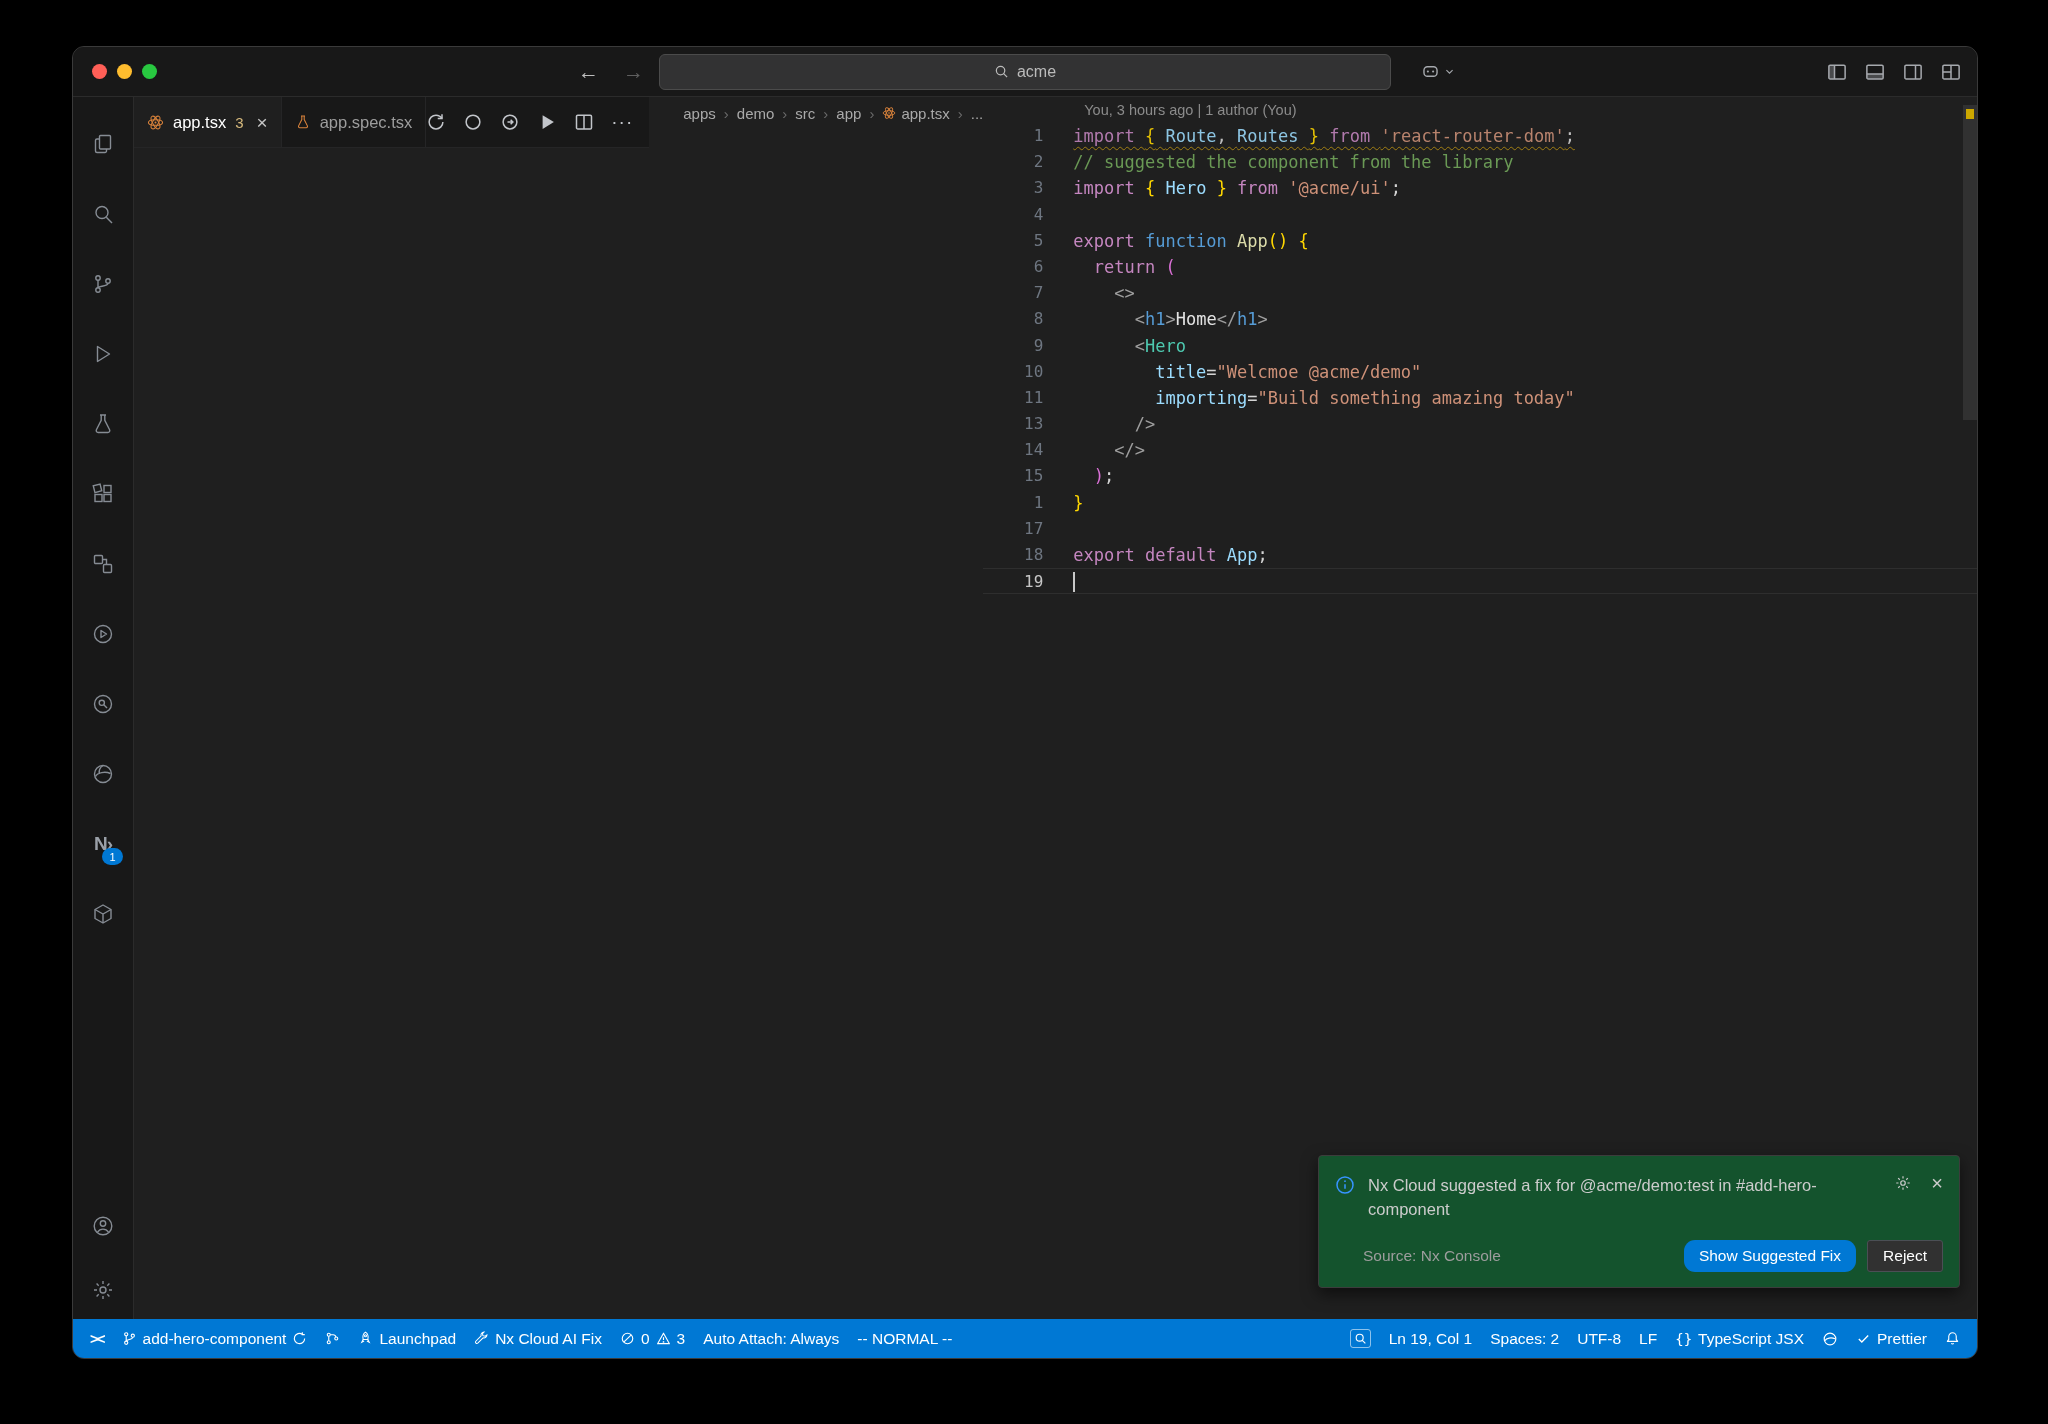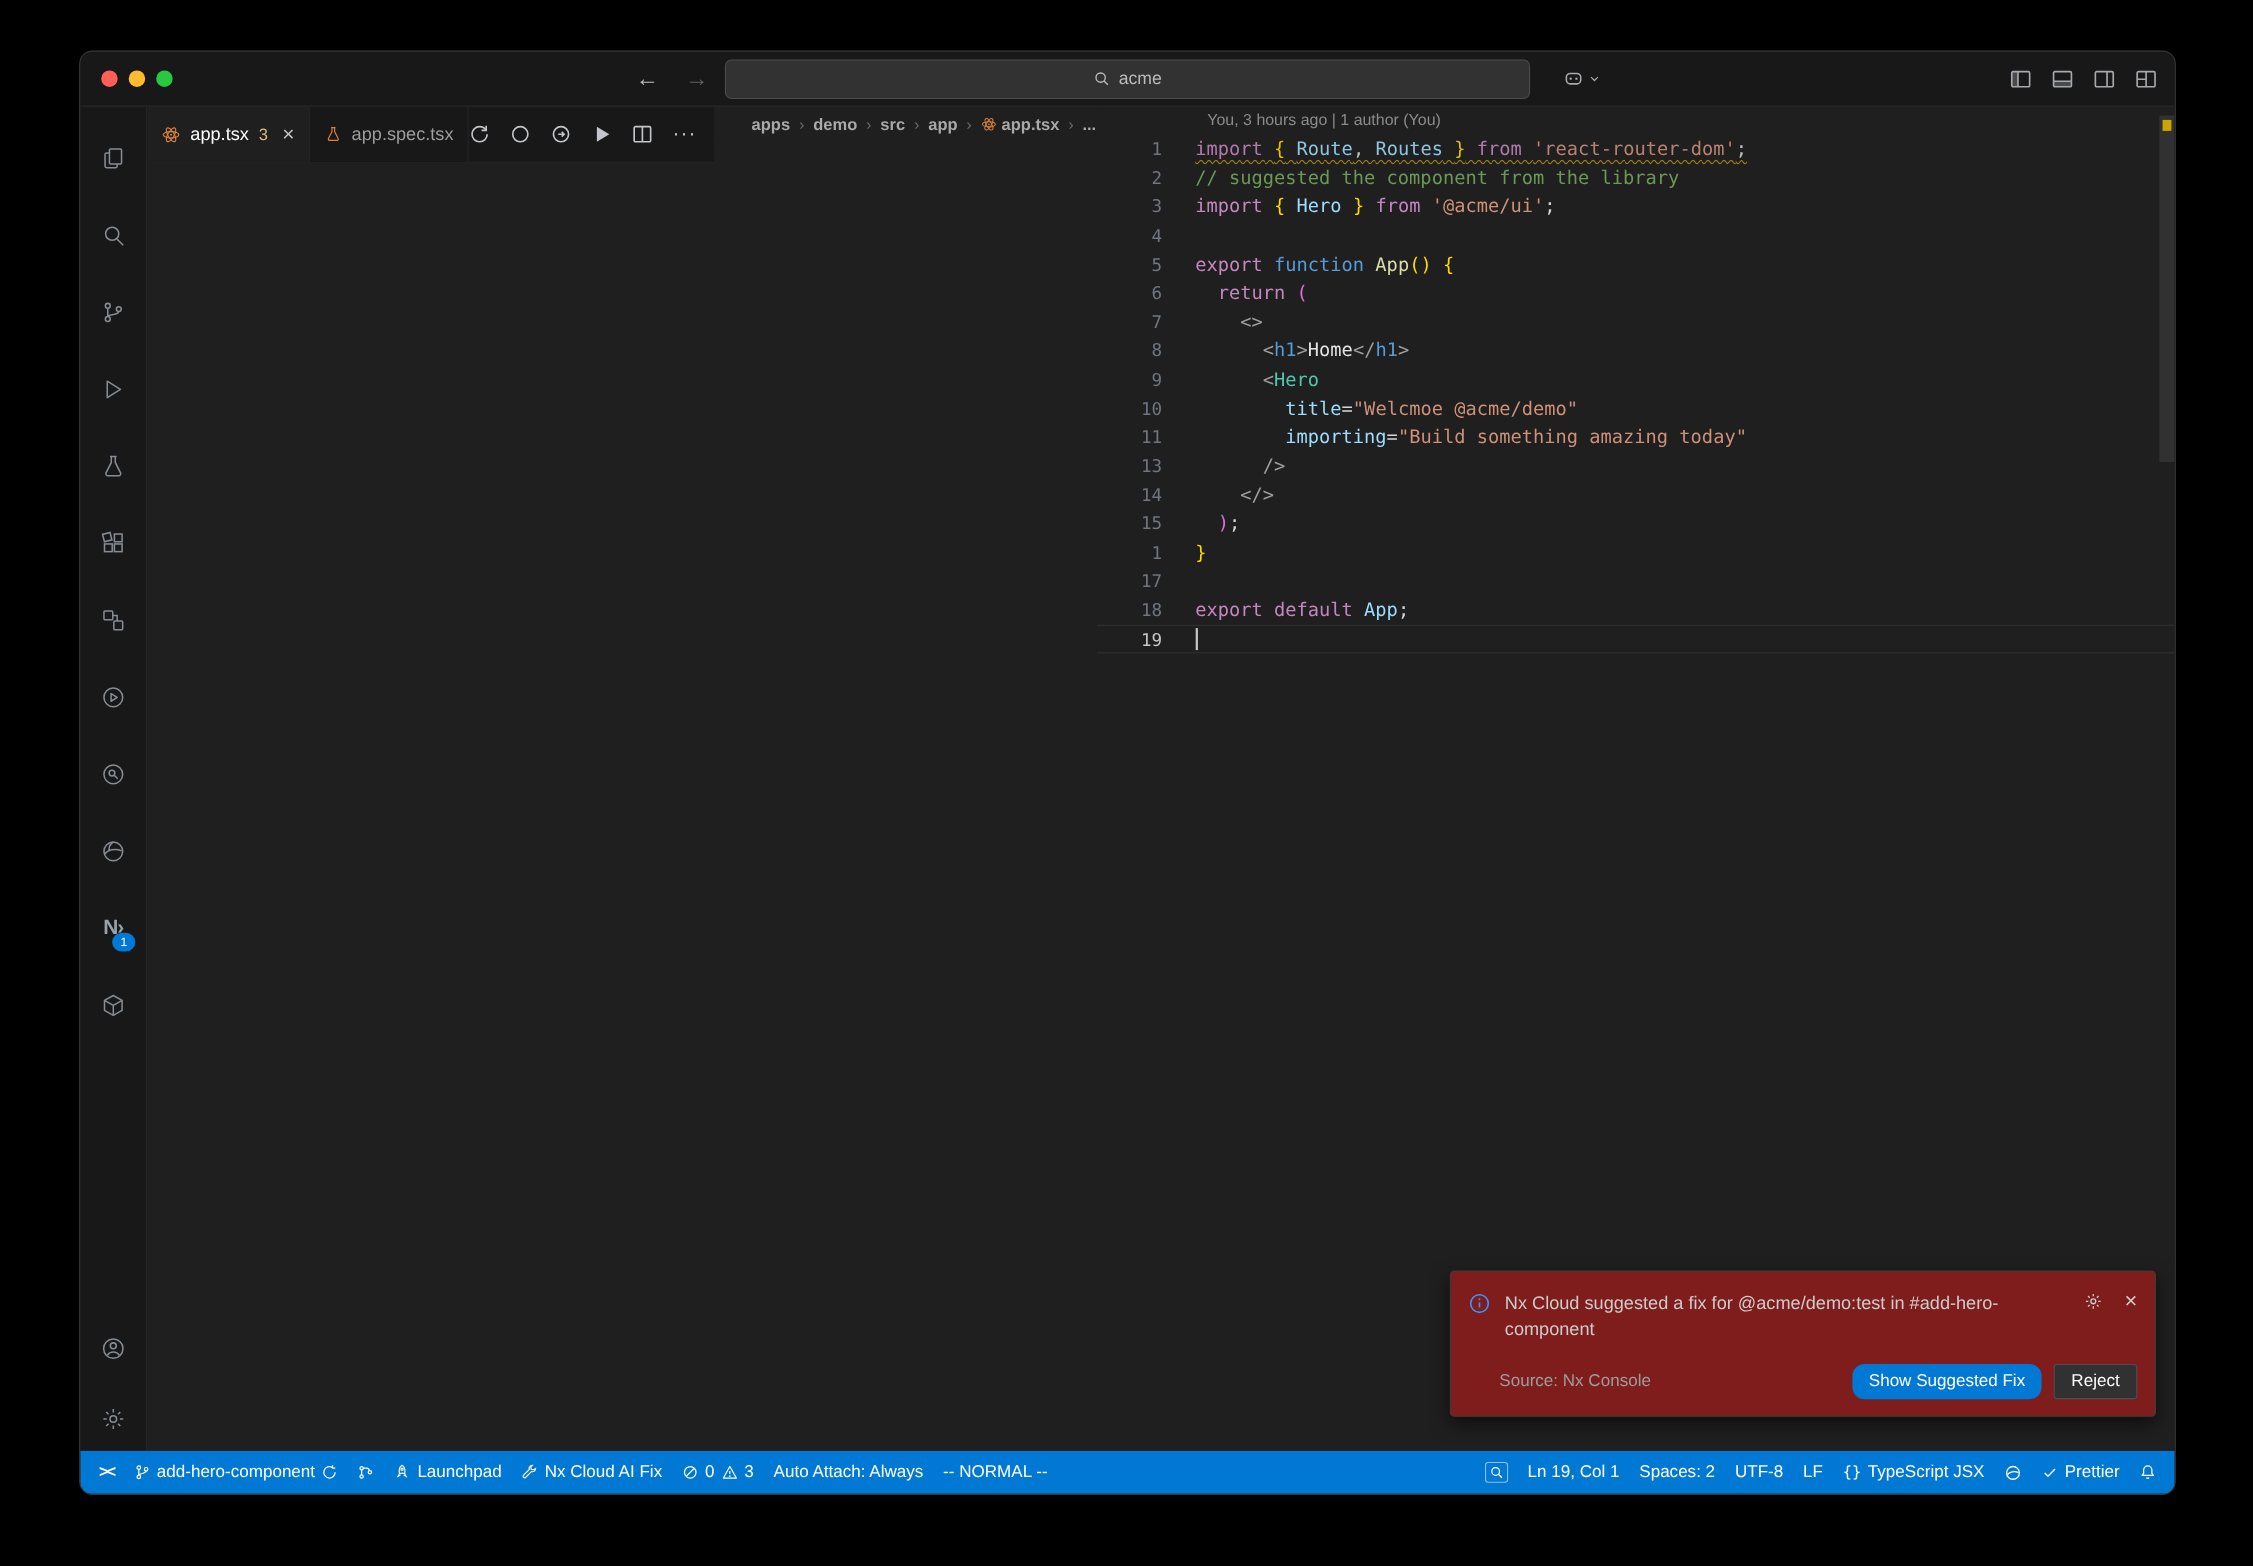--- a/index.html
+++ b/index.html
@@ -36,41 +36,41 @@
   .tabbar{height:50px;flex:0 0 50px;background:#181818;display:flex;align-items:stretch;border-bottom:1px solid #252526;}
   .tab{display:flex;align-items:center;gap:9px;padding:0 13px;font-size:16.5px;color:#9d9d9d;
     border-right:1px solid #252526;background:#181818;}
   .tab.active{background:#1f1f1f;color:#ffffff;}
   .tab .badge{color:#d7ba7d;font-size:15px;}
   .tab .close{color:#c5c5c5;font-size:19px;margin-left:4px;line-height:1;}
   .editor-actions{margin-left:auto;display:flex;align-items:center;gap:17px;padding-right:16px;color:#c2c5ca;}
   .breadcrumbs{height:32px;flex:0 0 32px;display:flex;align-items:center;padding-left:34px;
     color:#a9a9a9;font-size:15px;background:#1f1f1f;}
   .bc-sep{margin:0 8px;color:#6a6a6a;font-size:15px;}
-  .bc-item{display:flex;align-items:center;gap:5px;font-weight:bold;}
+  .bc-item{display:flex;align-items:center;gap:5px;}
   
   .editor{flex:1;position:relative;overflow:hidden;}
   .codelens{margin:5px 0 1px 101px;font-size:14.5px;color:#8b8b8b;height:20px;}
   .line{display:flex;height:26.2px;line-height:26.2px;font-family:"DejaVu Sans Mono",monospace;
     font-size:17px;white-space:pre;box-sizing:border-box;}
   .ln{flex:0 0 60px;width:60px;text-align:right;color:#6e7681;font-size:16px;}
   .code{margin-left:30px;}
   .line.current{border-top:1px solid rgba(255,255,255,.07);border-bottom:1px solid rgba(255,255,255,.07);}
   .line.current .ln{color:#c6c6c6;}
   .warn-underline{text-decoration:underline wavy #b38c12;text-decoration-thickness:1px;text-underline-offset:4px;opacity:.88;}
   .cursor{display:inline-block;width:2px;height:20px;background:#c8c8c8;vertical-align:-4px;}
   .tk-kw{color:#C586C0}.tk-fn{color:#569CD6}.tk-name{color:#9CDCFE}.tk-str{color:#CE9178}
   .tk-cmt{color:#6A9955}.tk-fname{color:#DCDCAA}.tk-tag{color:#569CD6}.tk-comp{color:#4EC9B0}
   .tk-attr{color:#9CDCFE}.tk-plain{color:#D4D4D4}.tk-jsx{color:#9e9e9e}.tk-text{color:#e3e3e3}
   .tk-b1{color:#FFD700}.tk-b2{color:#DA70D6}
   .overview{position:absolute;right:0;top:0;width:14px;height:100%;}
   .ov-warn{position:absolute;right:3px;top:12px;width:8px;height:10px;background:#cca700;}
   .ov-thumb{position:absolute;right:0;top:8px;width:14px;height:315px;background:rgba(140,140,140,.16);}
   
-  .notif{position:absolute;right:17px;bottom:70px;width:640px;background:#7f1d1d;border:1px solid #3c3c3c;
+  .notif{position:absolute;right:17px;bottom:70px;width:640px;background:#14532d;border:1px solid #3c3c3c;
     border-radius:4px;box-shadow:0 6px 16px rgba(0,0,0,.55);z-index:5;}
   .notif-body{display:flex;align-items:flex-start;gap:13px;padding:17px 16px 8px 16px;}
   .notif-msg{color:#cccccc;font-size:16.5px;line-height:1.5;width:452px;}
   .notif-icons{margin-left:auto;display:flex;align-items:center;gap:19px;color:#cccccc;}
   .notif-close{font-size:20px;line-height:1;color:#cccccc;}
   .notif-footer{display:flex;align-items:center;padding:10px 16px 15px 16px;gap:11px;}
   .notif-source{color:#9d9d9d;font-size:15.5px;margin-right:auto;margin-left:28px;}
   .btn{font-size:15.5px;border-radius:3px;padding:7px 15px;border:none;font-family:"Liberation Sans",sans-serif;}
   .btn-primary{background:#0078d4;color:#fff;border-radius:11px;}
   .btn-secondary{background:#313131;color:#fff;border:1px solid #4b4f55;padding:6px 15px;}

